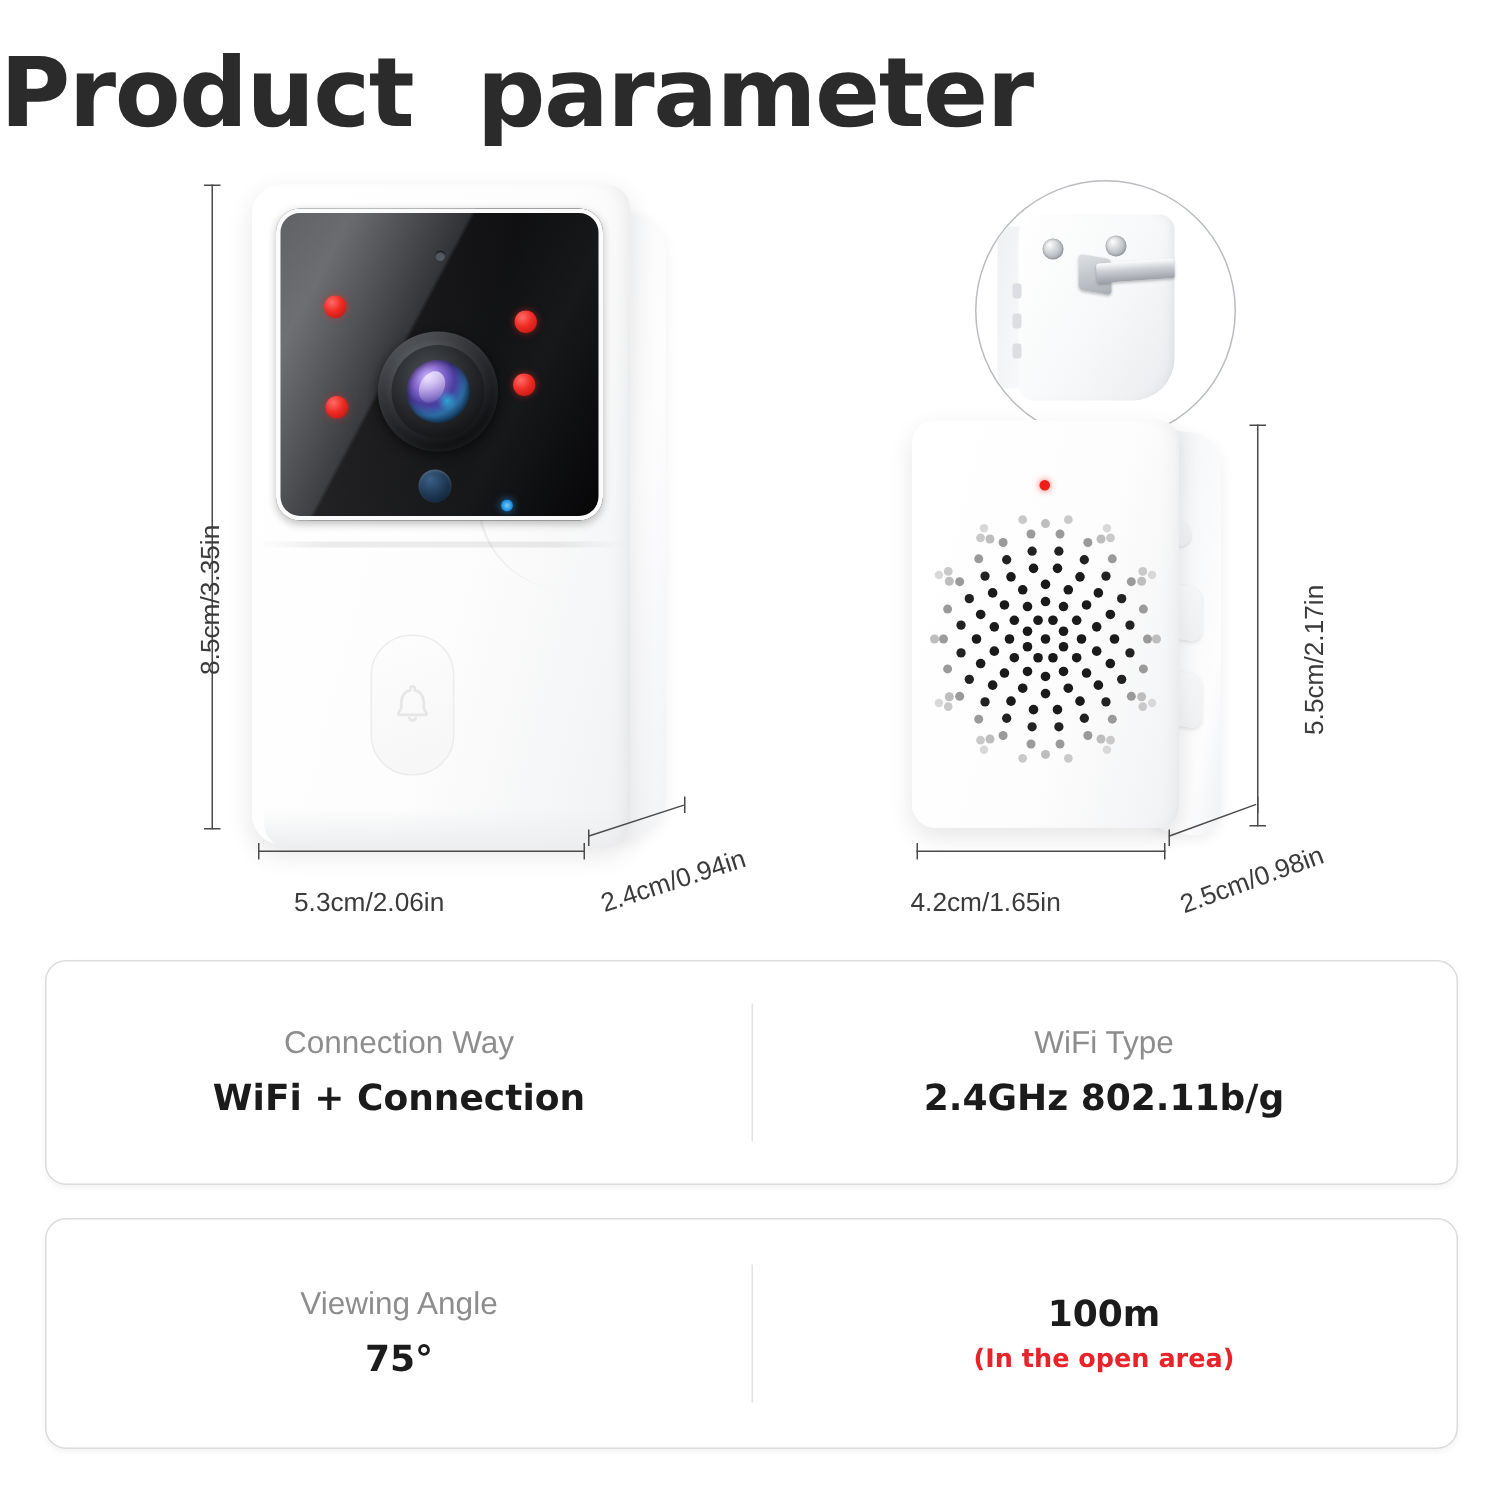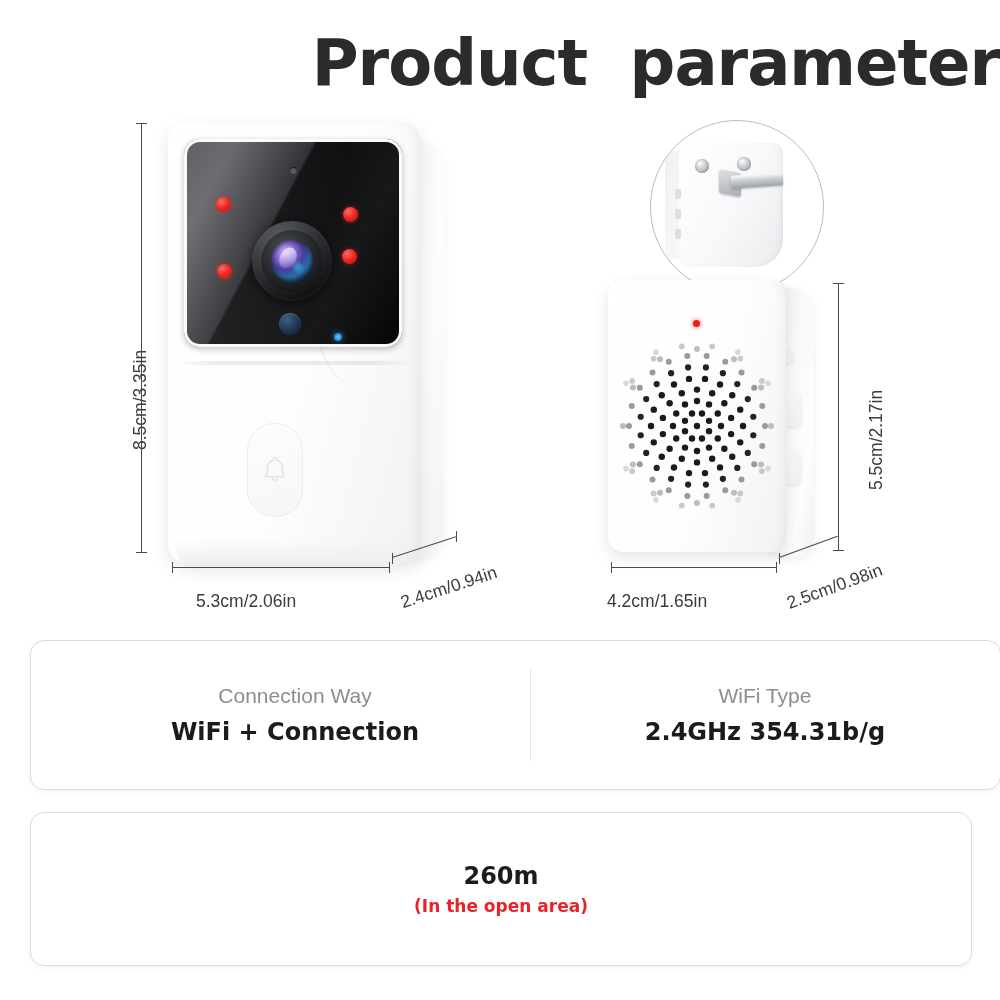--- a/index.html
+++ b/index.html
@@ -9,21 +9,21 @@
     font-family:"Liberation Sans", sans-serif;
     overflow:hidden;
     position:relative;
     color:#222;
   }
   .page{position:relative;width:1000px;height:1000px;}
 
   
   .title{
     position:absolute;top:26px;left:0;width:1000px;
-    text-align:right;
+    text-align:left;
     font-size:64px;
     font-weight:900;
     letter-spacing:-1px;
     color:#2b2b2b;
     font-family:"DejaVu Sans", sans-serif;
     white-space:pre;
   }
 
   
   .stage{position:absolute;top:105px;left:0;width:1000px;height:520px;}
@@ -225,21 +225,21 @@
     font-family:"Liberation Sans", sans-serif;
   }
   .vtext{transform-origin:0 0;transform:rotate(-90deg);}
 
   
   .card{
     position:absolute;left:30px;width:940px;
     border:1.4px solid #dcdcdc;border-radius:14px;background:#fff;
     box-shadow:0 2px 4px rgba(0,0,0,.05);
   }
-  .card.one{top:640px;height:148px;padding-left:29px;}
+  .card.one{top:640px;height:148px;}
   .card.two{top:812px;height:152px;}
   .cells{display:flex;height:100%;align-items:center;}
   .cell{
     flex:1;text-align:center;position:relative;
     display:flex;flex-direction:column;align-items:center;justify-content:center;
     gap:10px;
   }
   .cell + .cell:before{
     content:"";position:absolute;left:0;top:50%;transform:translateY(-50%);
     width:1.4px;height:92px;background:#e2e2e2;
@@ -477,27 +477,31 @@
   </div>
 
   <div class="card one">
     <div class="cells">
       <div class="cell">
         <div class="c-label">Connection Way</div>
         <div class="c-value">WiFi + Connection</div>
       </div>
       <div class="cell">
         <div class="c-label">WiFi Type</div>
-        <div class="c-value">2.4GHz 354.31b/g</div>
+        <div class="c-value">2.4GHz 802.11b/g</div>
       </div>
     </div>
   </div>
 
   <div class="card two">
     <div class="cells">
       <div class="cell">
-        <div class="c-value">260m</div>
+        <div class="c-label">Viewing Angle</div>
+        <div class="c-value">75°</div>
+      </div>
+      <div class="cell">
+        <div class="c-value">100m</div>
         <div class="c-note">(In the open area)</div>
       </div>
     </div>
   </div>
 
 </div>
 
 </body></html>

